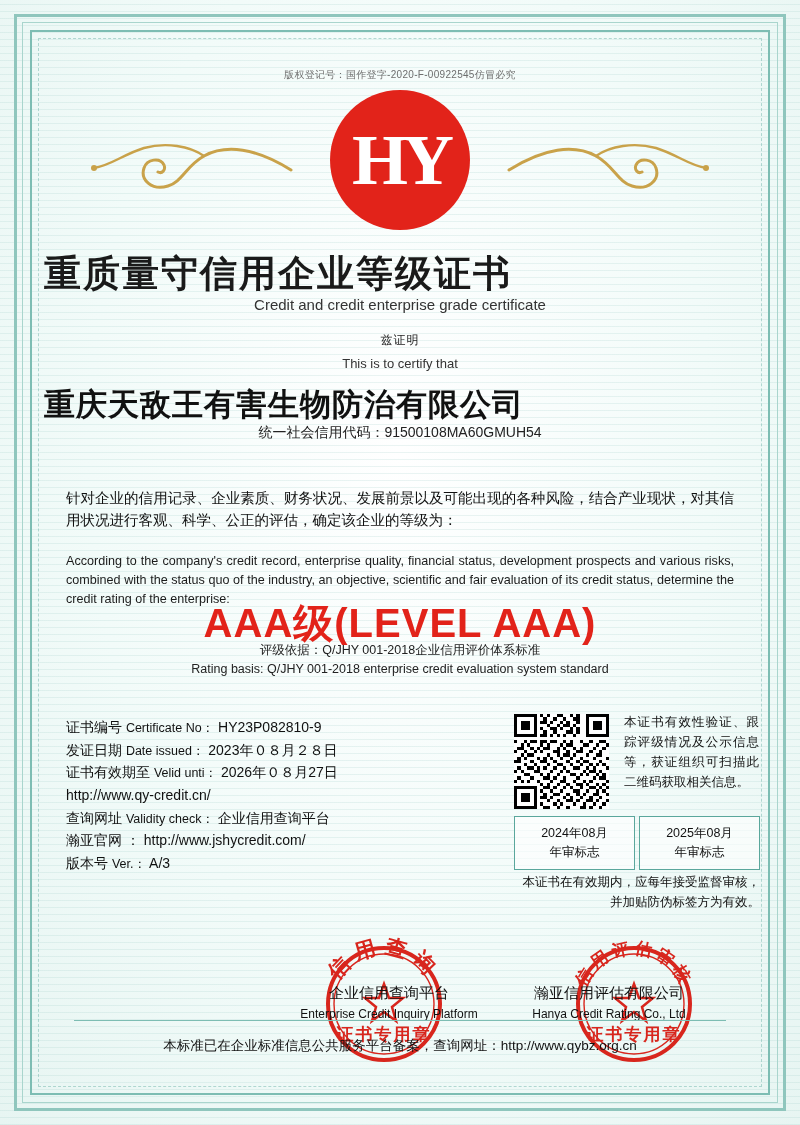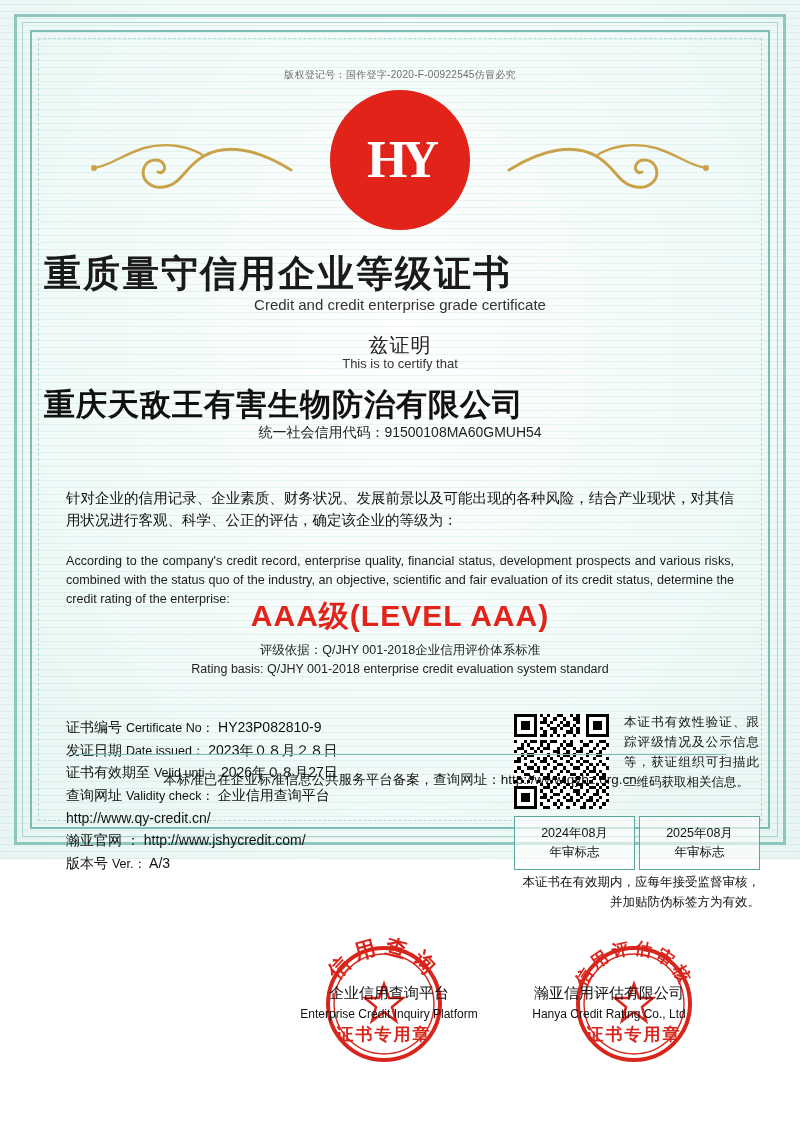--- a/index.html
+++ b/index.html
@@ -4,21 +4,21 @@
 <style>
   html,body{margin:0;padding:0;}
   body{
     width:800px;height:1125px;
     background:#ffffff;
     font-family:"Liberation Sans", sans-serif;
     overflow:hidden;
   }
   .certificate{
     position:relative;
-    width:800px;height:859px;
+    width:800px;height:1125px;
     background:
       repeating-linear-gradient(
         0deg,
         rgba(160,205,200,0.22) 0px,
         rgba(160,205,200,0.22) 1px,
         rgba(255,255,255,0) 1px,
         rgba(255,255,255,0) 7px
       ),
       radial-gradient(ellipse at 50% 40%, #ffffff 0%, #f2fbf9 55%, #e7f5f2 100%);
     box-sizing:border-box;
@@ -74,42 +74,42 @@
   }
   .scroll.left{left:42px;}
   .scroll.right{right:42px;}
   .logo-circle{
     position:absolute;left:50%;top:0;transform:translateX(-50%);
     width:140px;height:140px;border-radius:50%;
     background:#e2231a;
     display:flex;align-items:center;justify-content:center;
   }
   .logo-mark{
-    font-size:52px;font-weight:bold;color:#ffffff;
+    font-size:72px;font-weight:bold;color:#ffffff;
     font-family:"Liberation Serif", serif;
     letter-spacing:-6px;
     line-height:1;
     position:relative;
   }
 
   h1.title{
     position:absolute;top:205px;left:0;right:0;
     text-align:left;
     font-size:37px;font-weight:bold;color:#1a1a1a;
     letter-spacing:2px;
     margin:0;
     font-family:"DejaVu Sans", sans-serif;
   }
   .title-en{
     position:absolute;top:252px;left:0;right:0;
     text-align:center;font-size:15px;color:#333;
   }
   .certify-cn{
     position:absolute;top:288px;left:0;right:0;
-    text-align:center;font-size:20px;color:#222;letter-spacing:1px;
+    text-align:center;font-size:12px;color:#222;letter-spacing:1px;
   }
   .certify-en{
     position:absolute;top:312px;left:0;right:0;
     text-align:center;font-size:13px;color:#333;
   }
   .company{
     position:absolute;top:340px;left:0;right:0;
     font-size:31px;font-weight:bold;color:#111;
     letter-spacing:1px;
   }
@@ -126,21 +126,21 @@
     position:absolute;top:443px;left:22px;right:22px;
     font-size:14.5px;color:#111;line-height:1.55;text-align:justify;
   }
   .para .en{
     font-size:12.6px;line-height:1.5;display:block;margin-top:20px;color:#1b1b1b;
   }
 
   .level{
     position:absolute;top:552px;left:0;right:0;
     text-align:center;
-    font-size:30px;font-weight:bold;color:#e2231a;
+    font-size:40px;font-weight:bold;color:#e2231a;
     letter-spacing:1px;
   }
   .basis-cn{
     position:absolute;top:598px;left:0;right:0;
     text-align:center;font-size:12.5px;color:#222;
   }
   .basis-en{
     position:absolute;top:618px;left:0;right:0;
     text-align:center;font-size:12.5px;color:#222;
   }
@@ -267,26 +267,26 @@
       <div class="row">
         <span>发证日期</span>
         <span class="lbl-en">Date issued：</span>
         <span>2023年０８月２８日</span>
       </div>
       <div class="row">
         <span>证书有效期至</span>
         <span class="lbl-en">Velid unti：</span>
         <span>2026年０８月27日</span>
       </div>
+      <div class="row">http://www.qy-credit.cn/</div>
       <div class="row">
         <span>查询网址</span>
         <span class="lbl-en">Validity check：</span>
         <span>企业信用查询平台</span>
       </div>
-      <div class="row">http://www.qy-credit.cn/</div>
       <div class="row">
         <span>瀚亚官网</span>
         <span>：</span>
         <span>http://www.jshycredit.com/</span>
       </div>
       <div class="row">
         <span>版本号</span>
         <span class="lbl-en">Ver.：</span>
         <span>A/3</span>
       </div>

